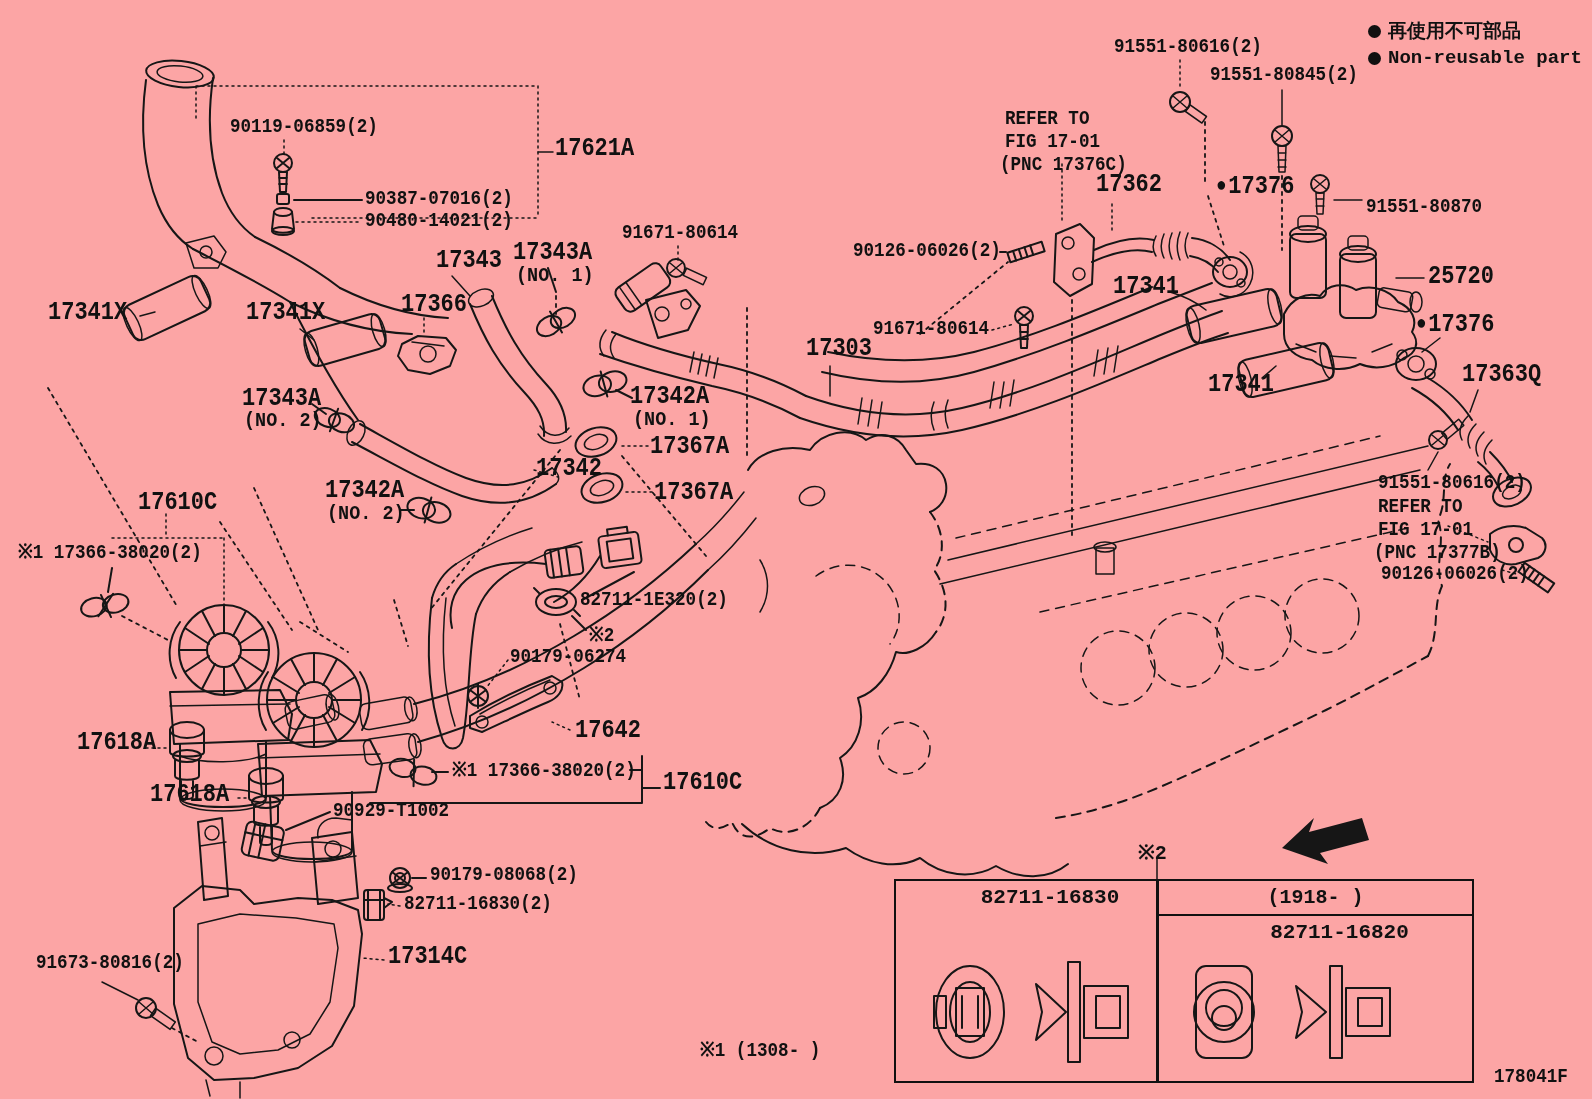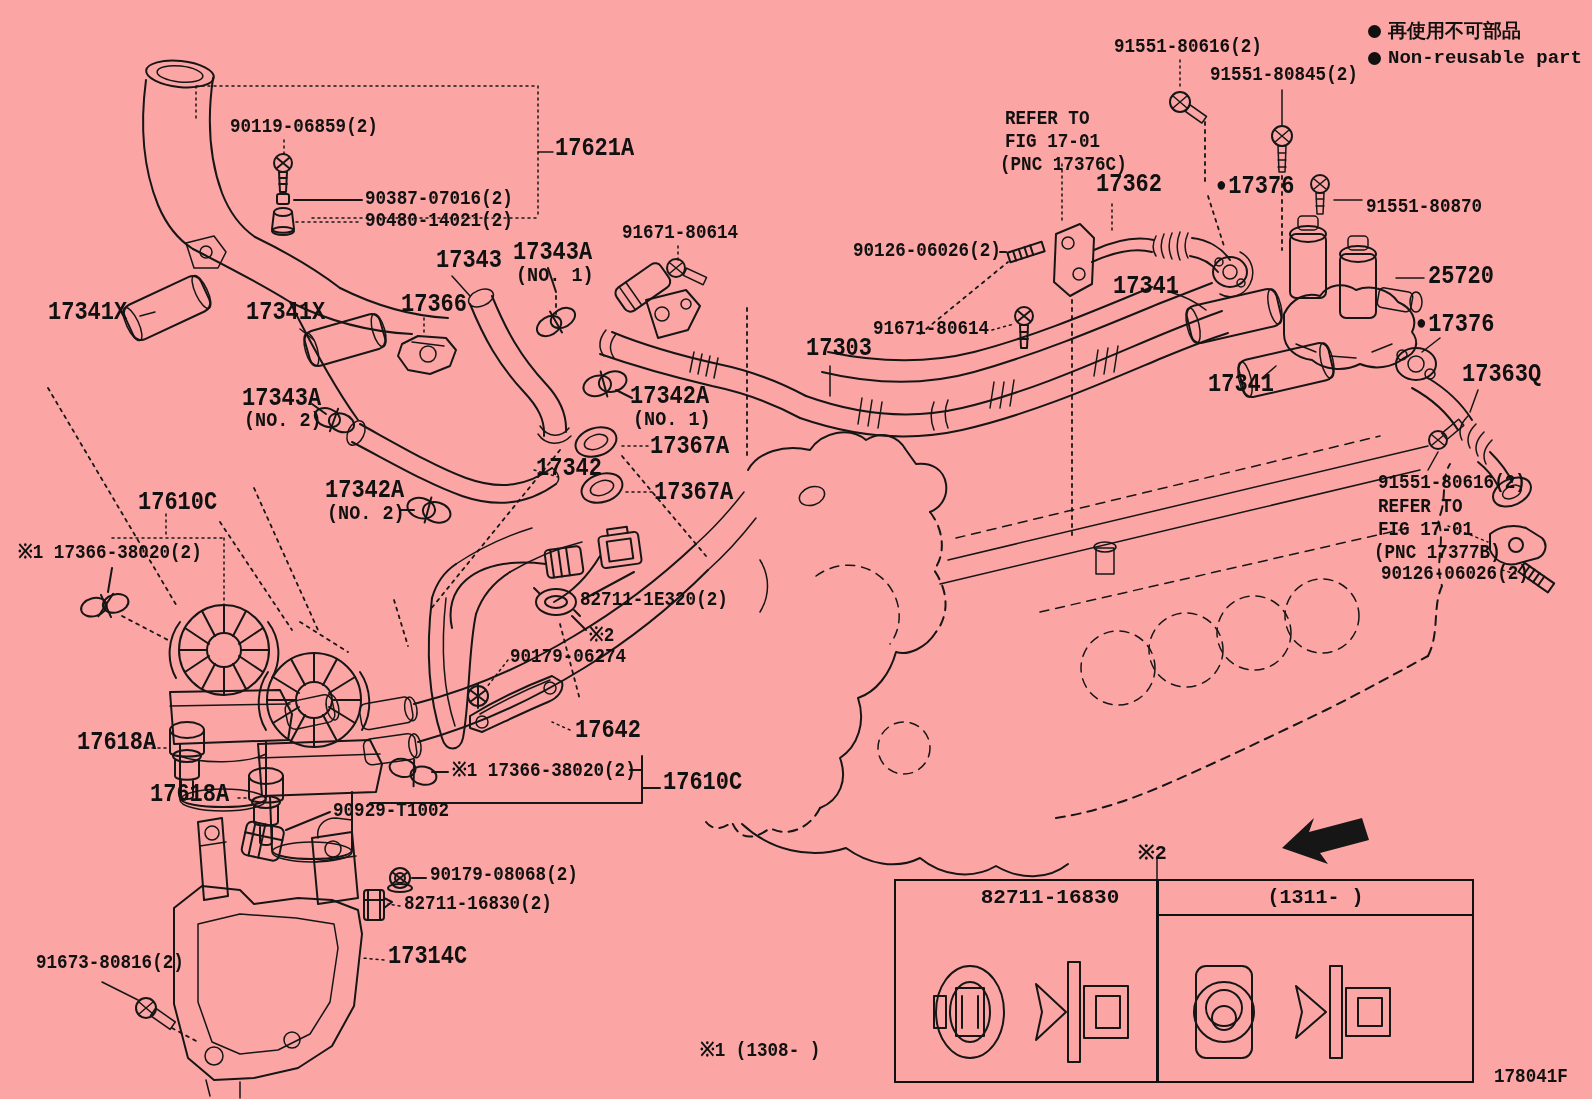--- a/index.html
+++ b/index.html
@@ -548,21 +548,22 @@
 </div>
 
 
 <div id="tnote">※2</div>
 <div id="app-table">
   <div class="tcol">
     <div class="tpart">82711-16830</div>
     <div class="tart"></div>
   </div>
   <div class="tcol">
-    <div class="tper">(1311-      )</div>
+    <div class="tper">(1918-      )</div>
+    <div class="tpart">82711-16820</div>
     <div class="tart"></div>
   </div>
 </div>
 
 <div id="labels">
       <div class="lbl pn" style="left: 1114px; top: 36px;"><span>91551-80616(2)</span></div>
       <div class="lbl pn" style="left: 1210px; top: 64px;"><span>91551-80845(2)</span></div>
       <div class="lbl pn" style="left: 230px; top: 116px;"><span>90119-06859(2)</span></div>
       <div class="lbl pnc" style="left: 555px; top: 136px;"><span>17621A</span></div>
       <div class="lbl pn" style="left: 365px; top: 188px;"><span>90387-07016(2)</span></div>

